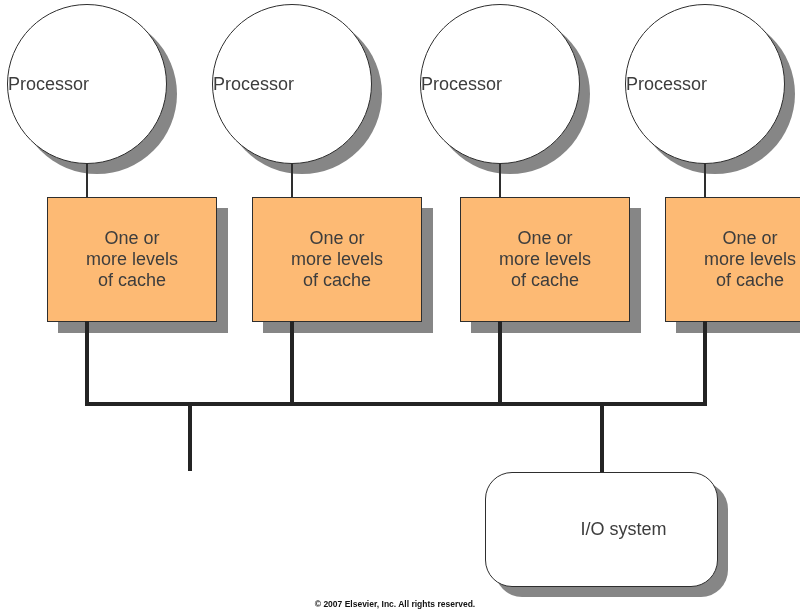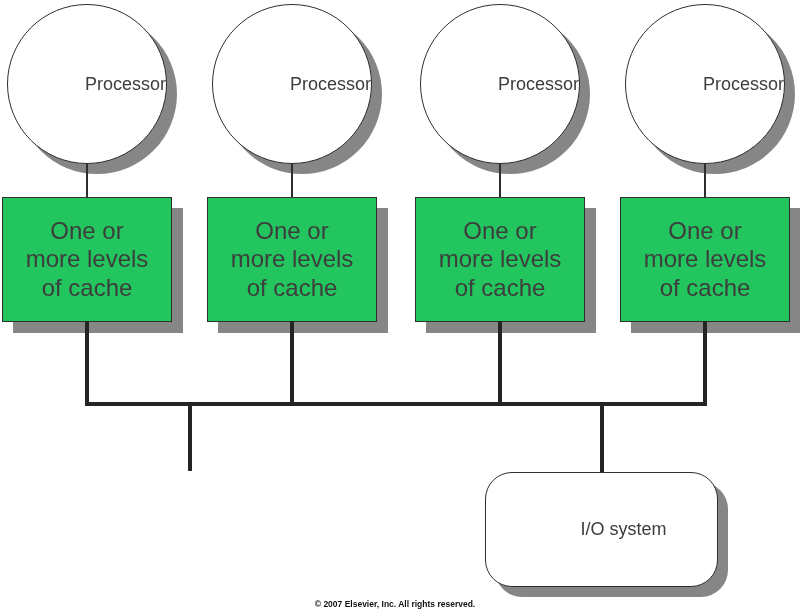--- a/index.html
+++ b/index.html
@@ -19,43 +19,44 @@
     position: absolute;
     top: 4px;
     width: 160px;
     height: 160px;
     border-radius: 50%;
     background: #ffffff;
     border: 1.5px solid #2e2e2e;
     box-shadow: 10px 10px 0 #868686;
     display: flex;
     align-items: center;
-    justify-content: flex-end;
+    justify-content: flex-start;
     font-size: 18px;
     color: #3d3d3d;
     z-index: 2;
   }
 
   .cache-box {
     position: absolute;
     top: 197px;
     width: 170px;
     height: 125px;
-    background: #22c55e;
+    background: #fdba74;
     border: 1.5px solid #2e2e2e;
     box-shadow: 11px 11px 0 #868686;
     display: flex;
     align-items: center;
     justify-content: center;
     text-align: center;
-    font-size: 24px;
+    font-size: 18px;
     line-height: 1.17;
     color: #3d3d3d;
     white-space: pre-line;
     z-index: 2;
+    margin-left: 45px;
   }
 
   .main-memory-box {
     position: absolute;
     left: 74px;
     top: 470px;
     width: 232px;
     height: 107px;
     background: #ffffff;
     border: 1.5px solid #2e2e2e;

